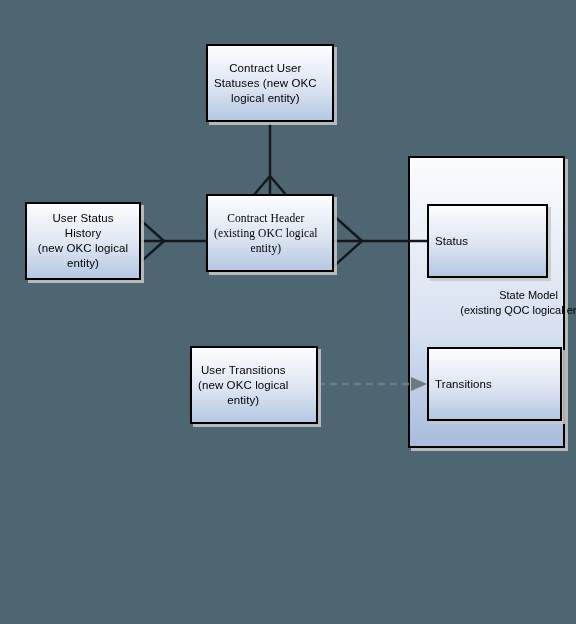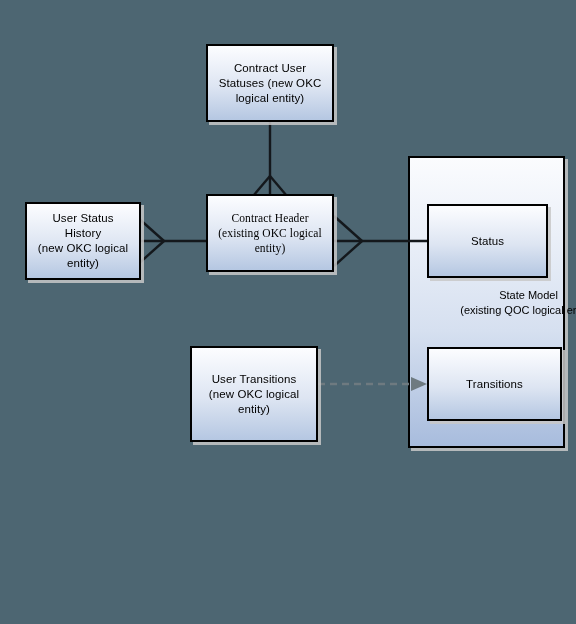--- a/index.html
+++ b/index.html
@@ -21,21 +21,21 @@
 
   
   .node {
     position: absolute;
     box-sizing: border-box;
     border: 2px solid #000000;
     background: linear-gradient(to bottom, #fcfdff 0%, #f2f5fb 18%, #dde5f2 55%, #b5c7e2 100%);
     box-shadow: 3px 3px 0 0 rgba(200,200,200,0.85);
     display: flex;
     align-items: center;
-    justify-content: center;
+    justify-content: flex-start;
     text-align: center;
     color: #000000;
     font-size: 11.5px;
     line-height: 15px;
     letter-spacing: 0.1px;
   }
   .node .label {
     padding: 0 6px;
     white-space: pre-line;
   }
@@ -128,21 +128,21 @@
 (new OKC logical
 entity)</span>
   </div>
 
   <div class="node" id="node-contract-header" style="left: 206px; top: 194px; width: 128px; height: 78px; font-family: Liberation Serif, serif;">
     <span class="label">Contract Header
 (existing OKC logical
 entity)</span>
   </div>
 
-  <div class="node" id="node-user-transitions" style="left: 190px; top: 346px; width: 128px; height: 96px;">
+  <div class="node" id="node-user-transitions" style="left: 190px; top: 346px; width: 128px; height: 78px;">
     <span class="label">User Transitions
 (new OKC logical
 entity)</span>
   </div>
 
   <div class="node" id="node-states" style="left: 427px; top: 204px; width: 121px; height: 74px;">
     <span class="label">Status</span>
   </div>
 
   <div class="node" id="node-transitions" style="left: 427px; top: 347px; width: 135px; height: 74px;">

